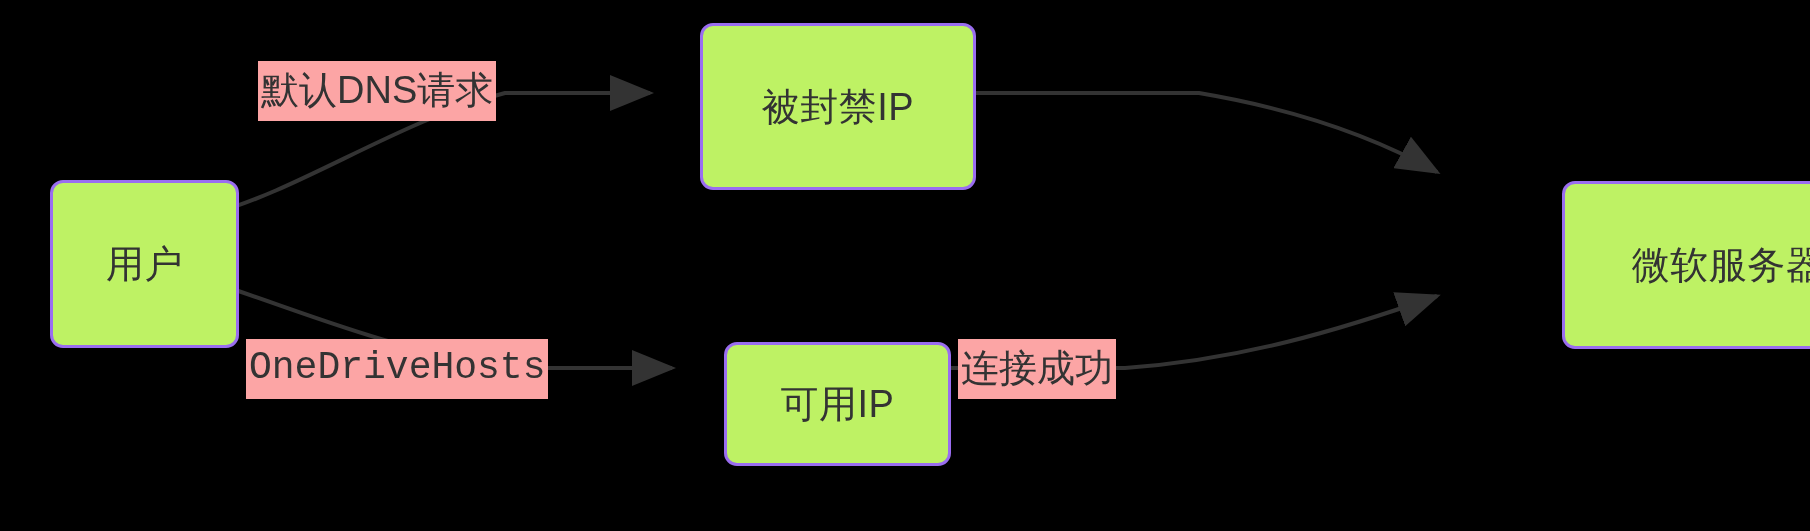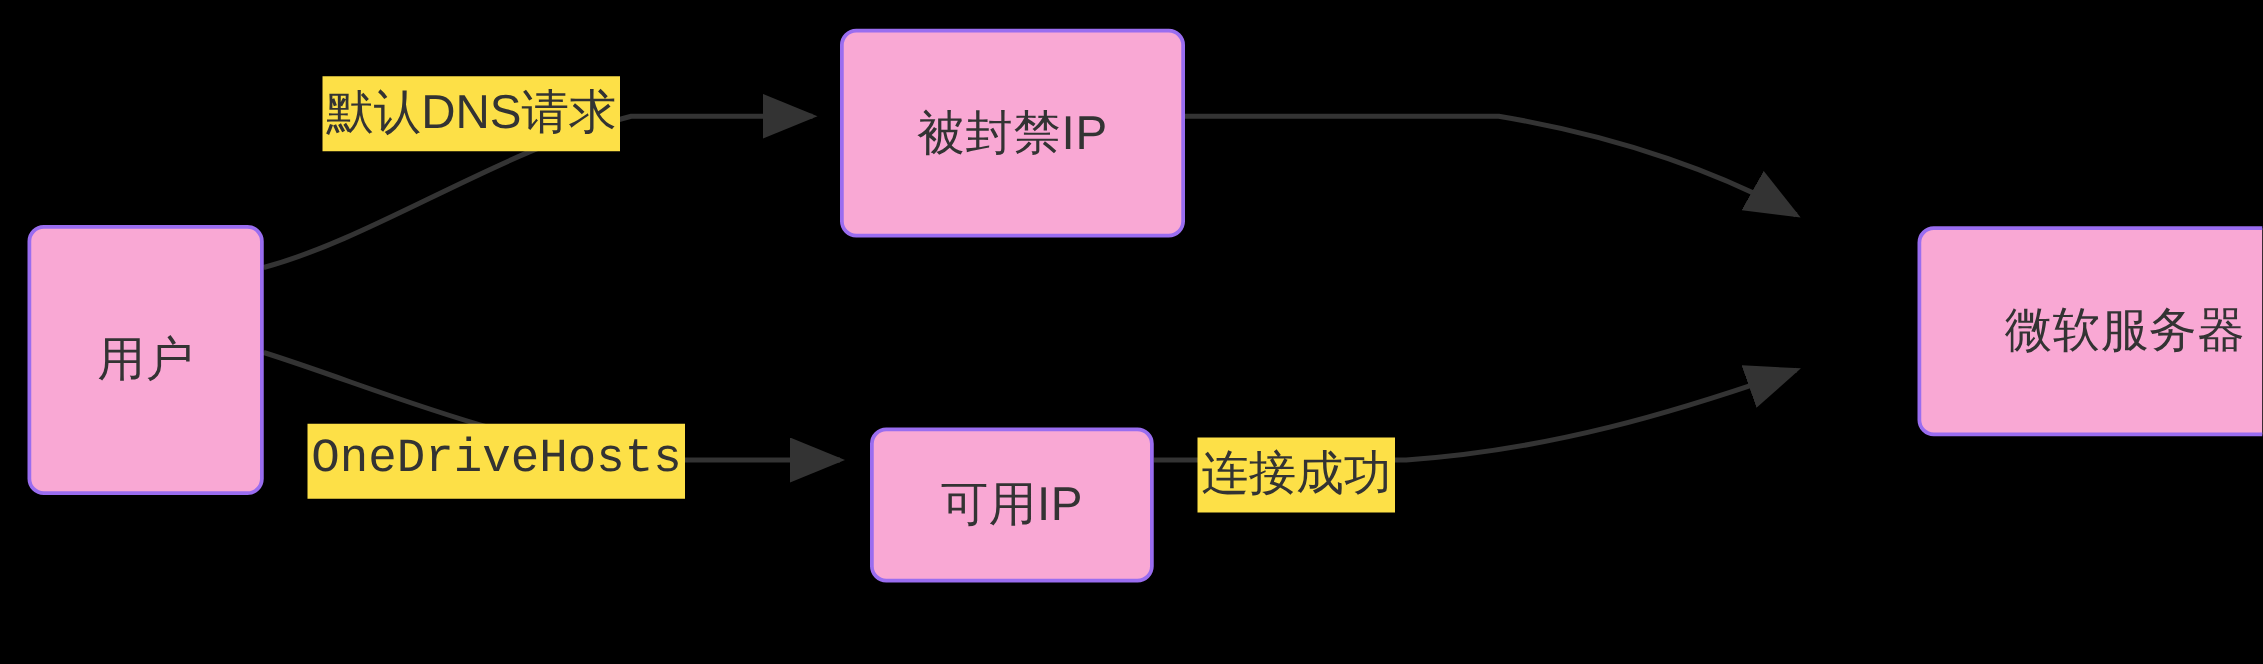--- a/index.html
+++ b/index.html
@@ -19,53 +19,54 @@
     position: absolute;
     left: 0;
     top: 0;
     width: 1810px;
     height: 531px;
     pointer-events: none;
   }
   .node {
     position: absolute;
     box-sizing: border-box;
-    background: #f9a8d4;
+    background: #bef264;
     border: 3px solid #9A6DF0;
     border-radius: 13px;
     display: flex;
     align-items: center;
     justify-content: center;
     color: #333333;
     font-size: 38px;
     line-height: 1;
     letter-spacing: 0.5px;
     white-space: nowrap;
+    margin-left: 28px;
   }
   .edge-label {
     position: absolute;
-    background: #fde047;
+    background: #fca5a5;
     color: #333333;
     font-size: 38px;
     line-height: 1;
     padding: 10px 3px 12px 3px;
     white-space: nowrap;
     letter-spacing: 0px;
   }
   
-  #node-user        { left: 22px;   top: 180px; width: 189px; height: 216px; }
+  #node-user        { left: 22px;   top: 180px; width: 189px; height: 168px; }
   #node-blocked-ip  { left: 672px;  top: 23px;  width: 276px; height: 167px; }
   #node-usable-ip   { left: 696px;  top: 342px; width: 227px; height: 124px; }
   #node-ms-server   { left: 1534px; top: 181px; width: 332px; height: 168px; }
 
   
   #label-dns-request    { left: 258px;  top: 61px;  }
   #label-conn-failed    { left: 881px;  top: 61px;  }
   #label-onedrivehosts  { left: 246px;  top: 339px; font-family: Liberation Mono, monospace; }
-  #label-conn-success   { left: 958px;  top: 350px; text-align: right; }
+  #label-conn-success   { left: 958px;  top: 339px; text-align: right; }
 </style>
 </head>
 <body>
 
 <div id="stage">
 
   <svg id="edge-layer" viewBox="0 0 1810 531" width="1810" height="531" xmlns="http://www.w3.org/2000/svg">
     <defs>
       <marker id="arrowhead" markerWidth="11" markerHeight="9" refX="10" refY="4.5" orient="auto" markerUnits="strokeWidth">
         <path d="M0,0 L11,4.5 L0,9 z" fill="#333333"></path>

